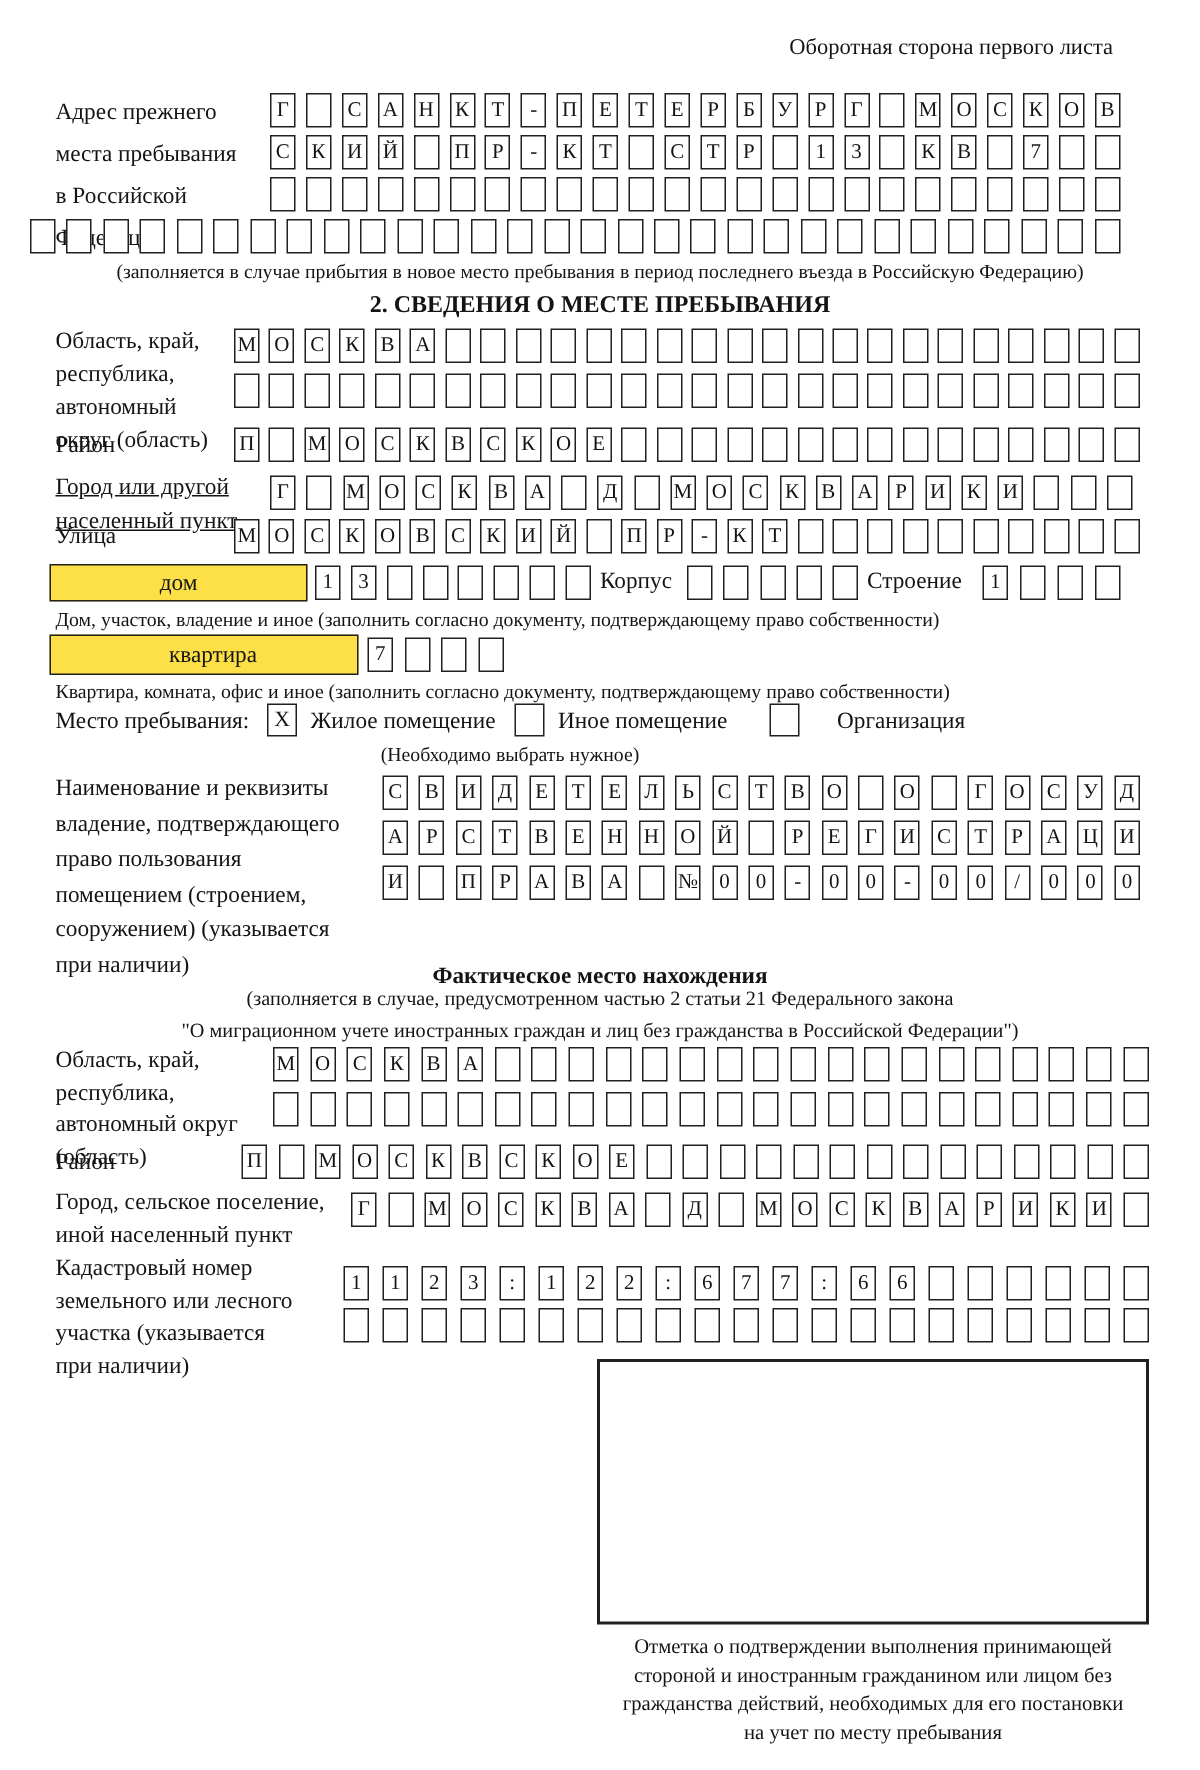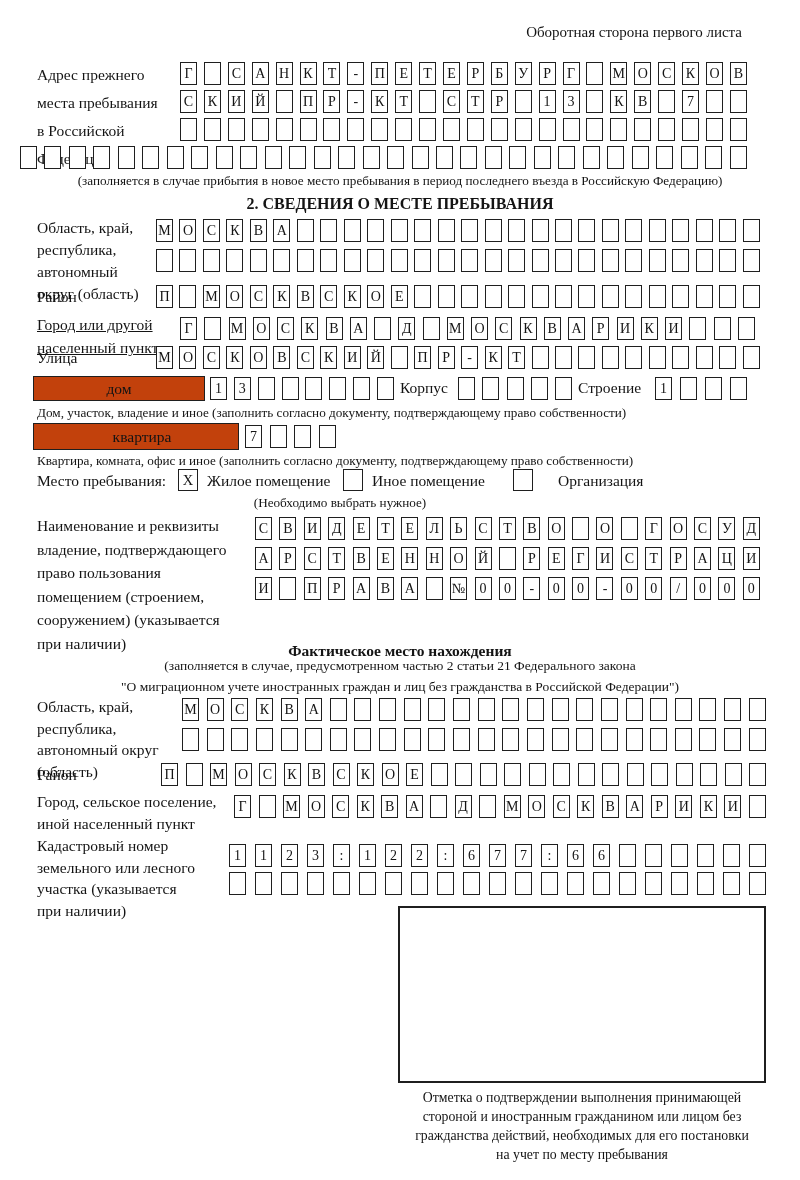--- a/index.html
+++ b/index.html
@@ -11,21 +11,21 @@
   .subtitle{font-weight:bold;font-size:15.5px;text-align:center;width:800px;left:0;}
   .label{font-size:15.5px;line-height:27px;white-space:pre-line;}
   .label-sm{font-size:15.5px;line-height:22px;white-space:pre-line;}
   .note{font-size:13.2px;white-space:pre-line;}
   .note-c{font-size:13.2px;text-align:center;white-space:pre-line;}
   .box-row{display:flex;justify-content:space-between;}
   .cell{width:17px;height:23px;border:1.6px solid #1f1f1f;box-sizing:border-box;
         display:flex;align-items:center;justify-content:center;
         font-size:14px;line-height:1;background:#fff;}
   .field-box{border:1.6px solid #1f1f1f;box-sizing:border-box;display:flex;
-             align-items:center;justify-content:center;font-size:15.5px;background:#c2410c;}
+             align-items:center;justify-content:center;font-size:15.5px;background:#fde047;}
   .checkbox{width:20px;height:22px;border:1.6px solid #1f1f1f;box-sizing:border-box;
             display:flex;align-items:center;justify-content:center;font-size:14.5px;}
   .inline-label{font-size:15.5px;}
   .stamp{border:2px solid #1f1f1f;box-sizing:border-box;background:#fff;}
   .caption{font-size:13.8px;line-height:19px;text-align:center;white-space:pre-line;}
 </style>
 </head>
 <body>
 
 <div class="page">

